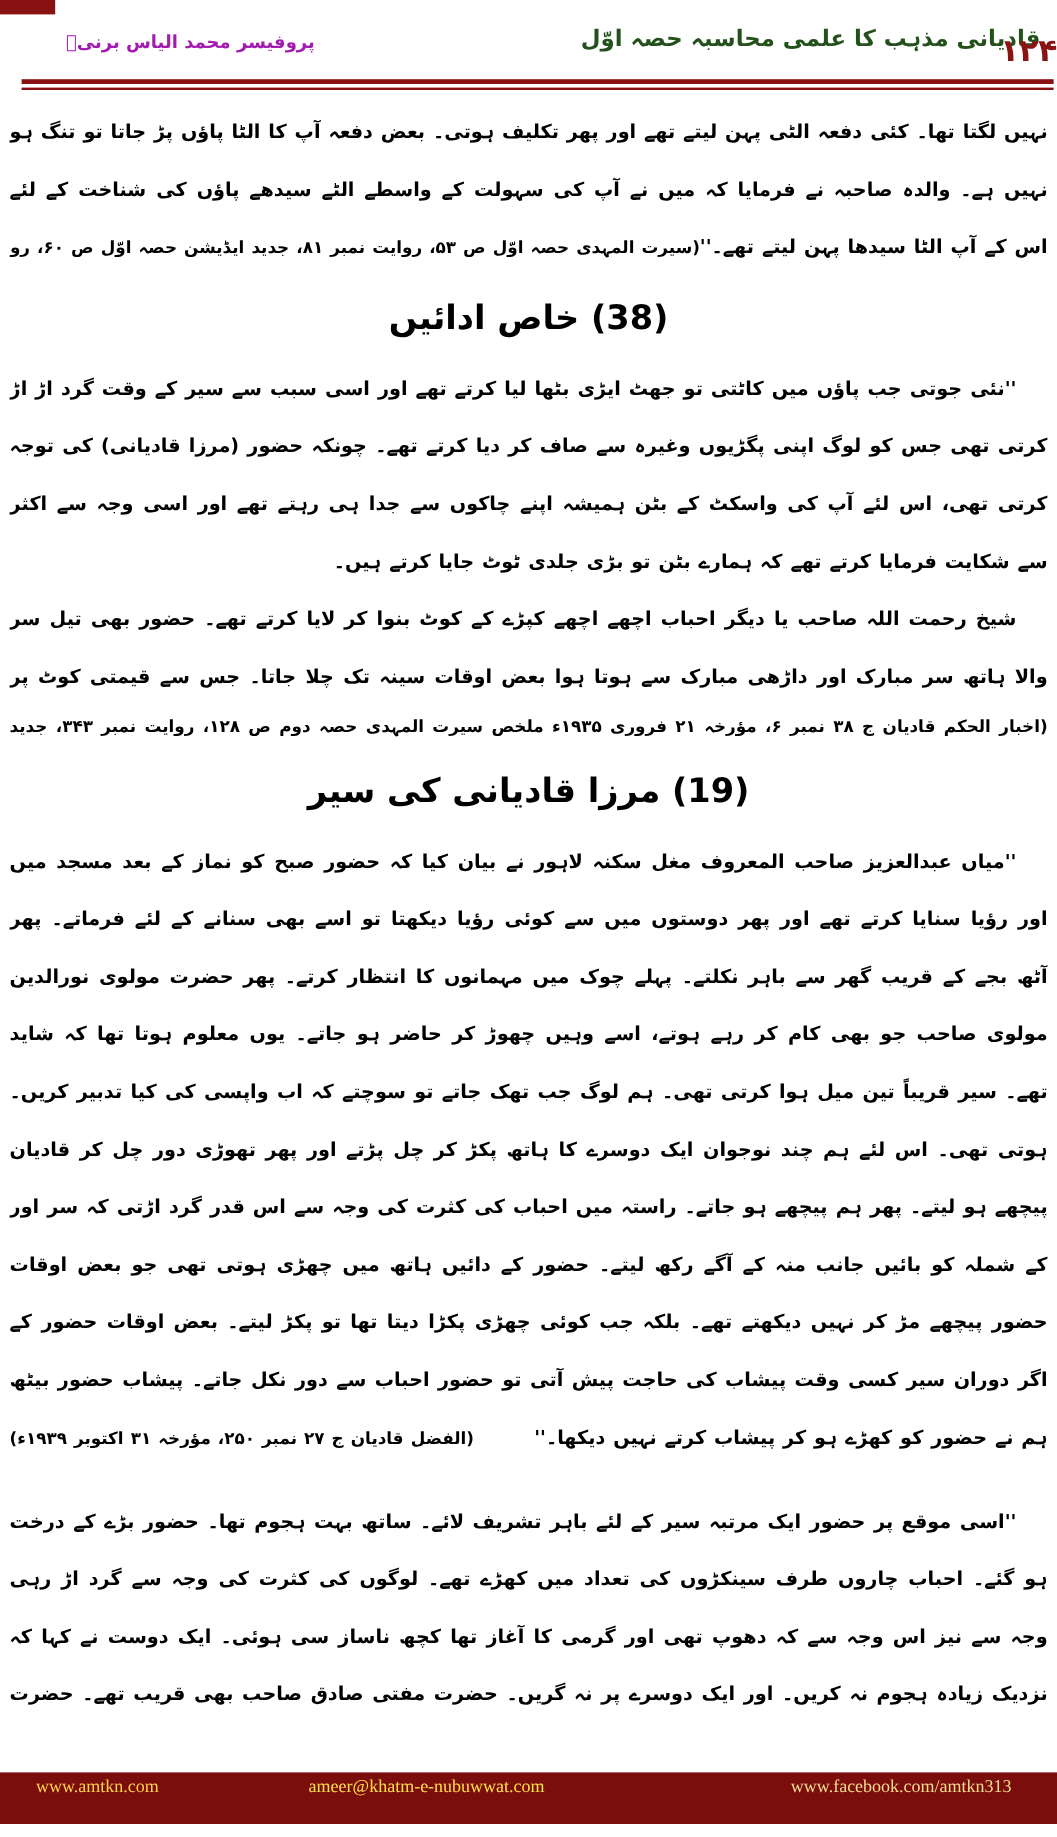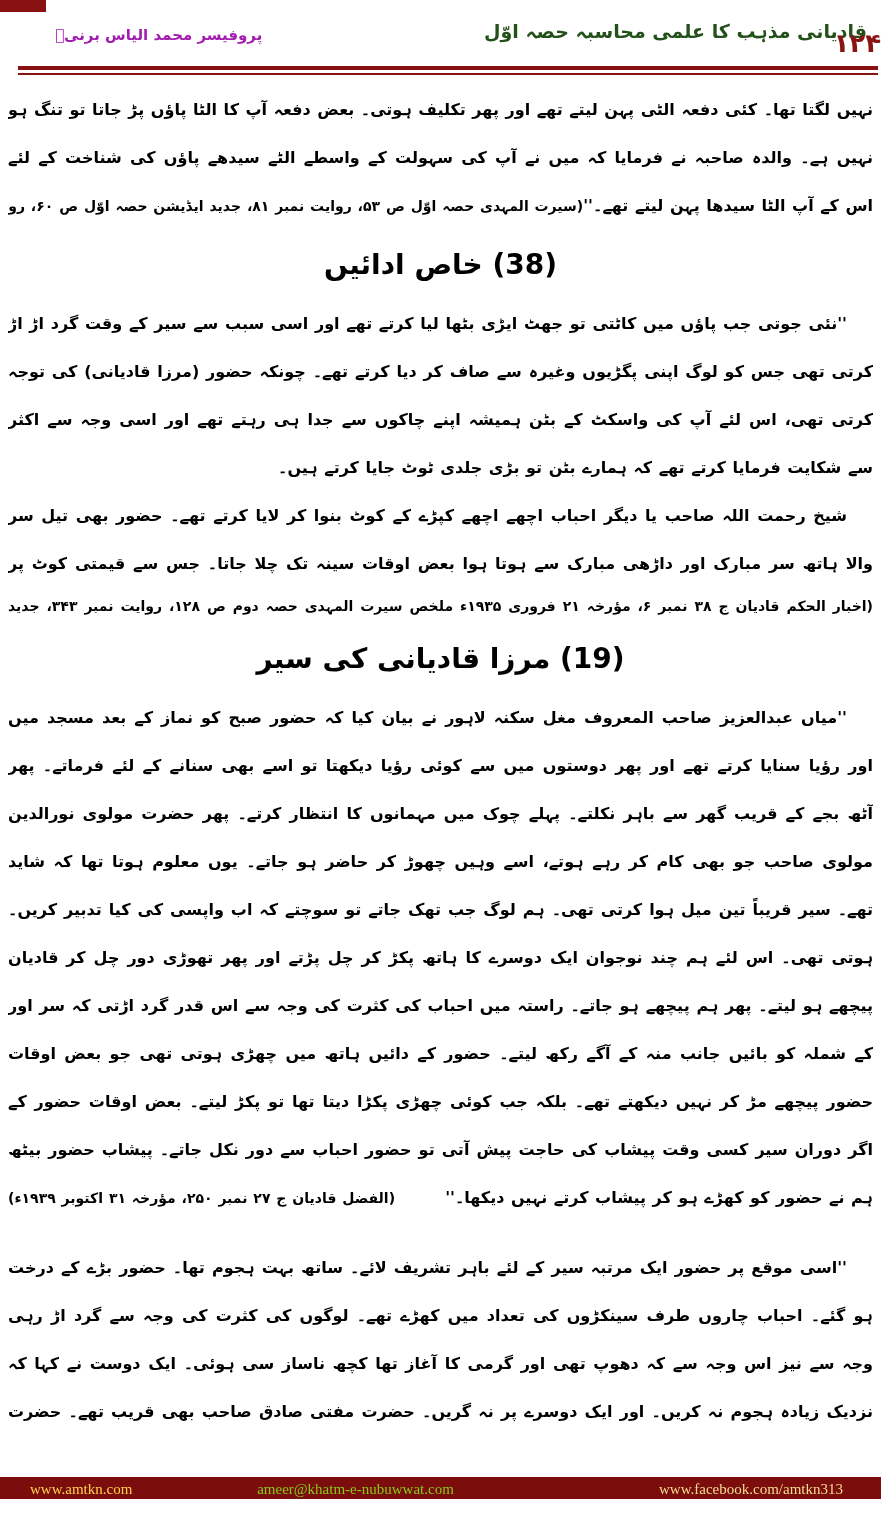--- a/index.html
+++ b/index.html
@@ -32,24 +32,24 @@
   .line.end { text-align-last: right; }
   .line.indent { padding-right: 26px; }
   .split { display: flex; justify-content: space-between; align-items: baseline; text-align-last: auto; }
   .split .q { font-size: 16px; white-space: nowrap; }
   .split .cite { font-size: 14px; white-space: nowrap; font-weight: 600; }
   .cite-line { font-size: 14px; line-height: 36px; height: 36px; overflow: hidden; text-align: justify; text-align-last: justify; font-weight: 600; }
   .sec-head { font-size: 28px; font-weight: bold; text-align: center; line-height: 70px; height: 70px; margin: 0; }
   .gap-top { margin-top: 22px; }
 
   
-  .urlbar { position: absolute; top: 1477px; left: 0; width: 881px; height: 22px; background: #7b0d0d; font-family: "Liberation Serif", serif; font-size: 15px; }
+  .urlbar { position: absolute; top: 1477px; left: 0; width: 881px; height: 43px; background: #7b0d0d; font-family: "Liberation Serif", serif; font-size: 15px; }
   .urlbar span { position: absolute; top: 4px; }
   .url-web  { left: 30px;  color: #ffd34d; }
-  .url-mail { left: 0; right: 170px; text-align: center; color: #84cc16; }
+  .url-mail { left: 0; right: 170px; text-align: center; color: #fde047; }
   .url-fb   { right: 38px; color: #f3de8e; }
 </style>
 </head>
 <body>
 
 <div class="page">
 
   <div class="corner-mark"></div>
 
   <div class="head-title">قادیانی مذہب کا علمی محاسبہ حصہ اوّل</div>

